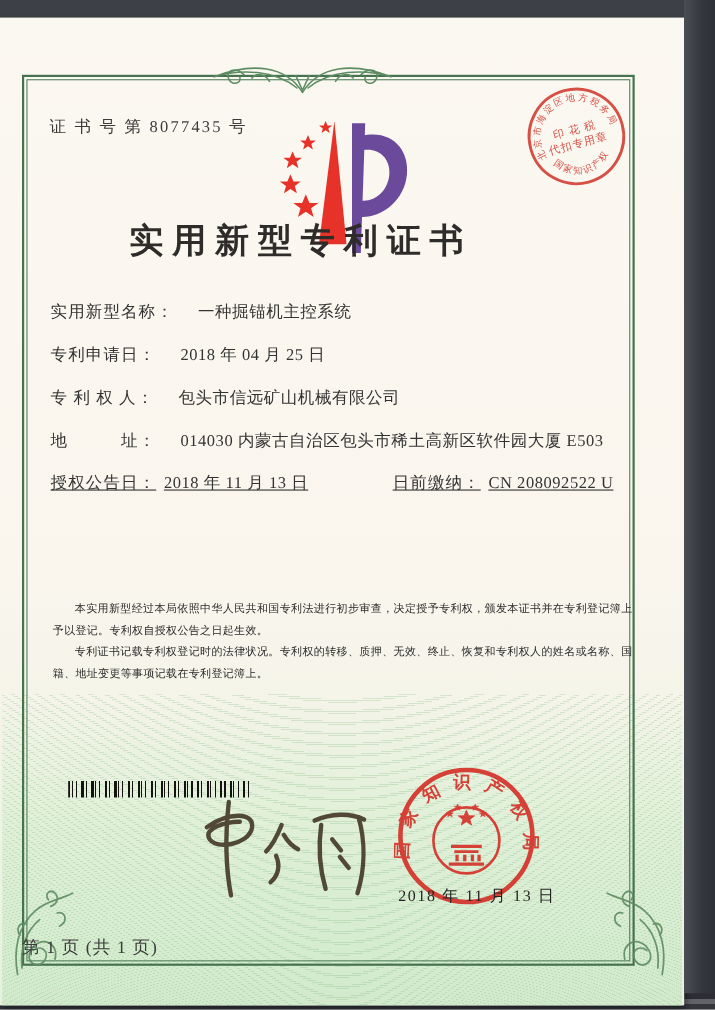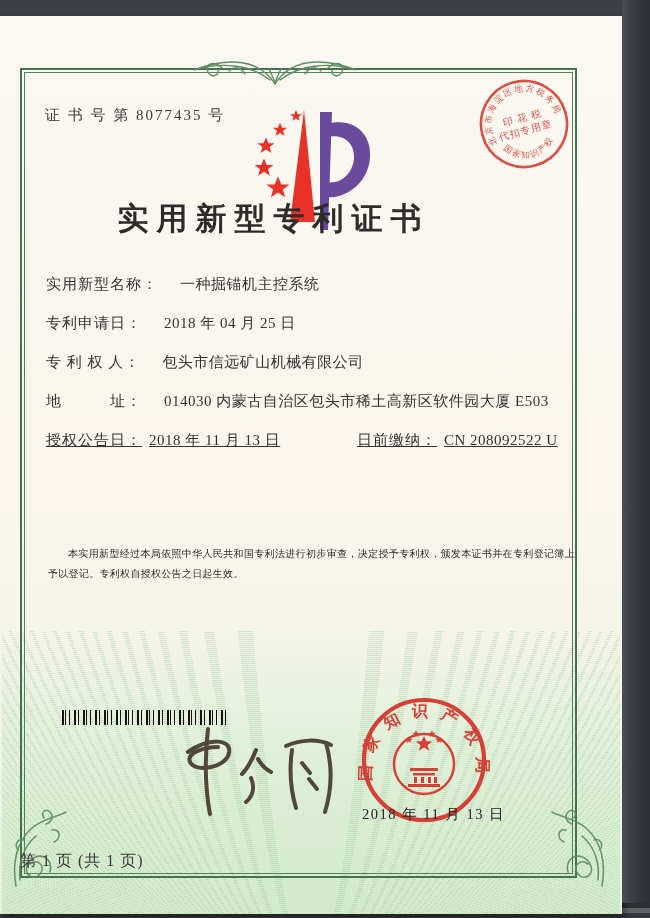--- a/index.html
+++ b/index.html
@@ -157,20 +157,21 @@
         </span>
         <span class="fpair">
           <span class="flabel">日前缴纳：</span>
           <span class="fvalue">CN 208092522 U</span>
         </span>
       </div>
     </div>
 
     <div class="body-text">
       <p>本实用新型经过本局依照中华人民共和国专利法进行初步审查，决定授予专利权，颁发本证书并在专利登记簿上予以登记。专利权自授权公告之日起生效。</p>
+      <p>专利证书记载专利权登记时的法律状况。专利权的转移、质押、无效、终止、恢复和专利权人的姓名或名称、国籍、地址变更等事项记载在专利登记簿上。</p>
     </div>
 
     <div class="barcode"></div>
 
 
     <svg class="sig" viewBox="0 0 200 105">
       <g fill="none" stroke="#463a2b" stroke-width="4" stroke-linecap="round" opacity=".92">
         <path d="M38,36 C58,22 82,22 79,37 C76,52 45,57 40,46 C36,37 54,31 68,31"></path>
         <path d="M58,13 C55,40 55,72 60,98"></path>
         <path d="M106,34 C102,44 98,52 92,58"></path>

